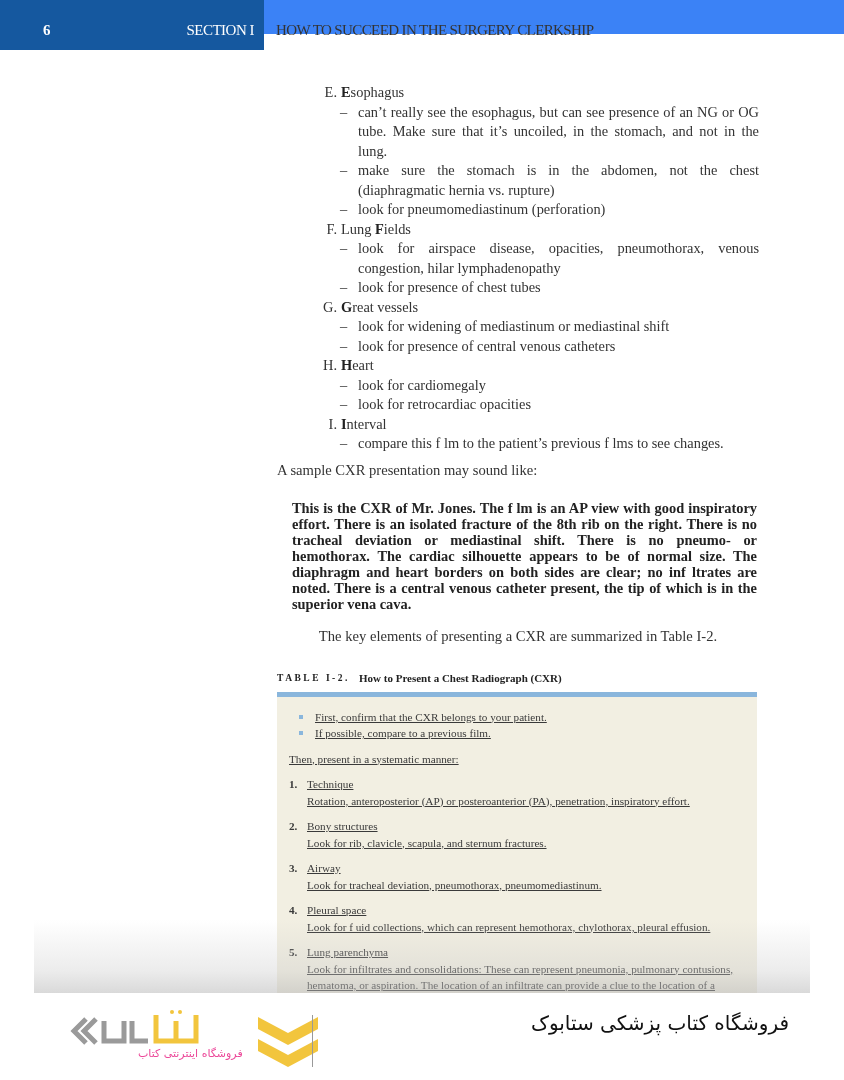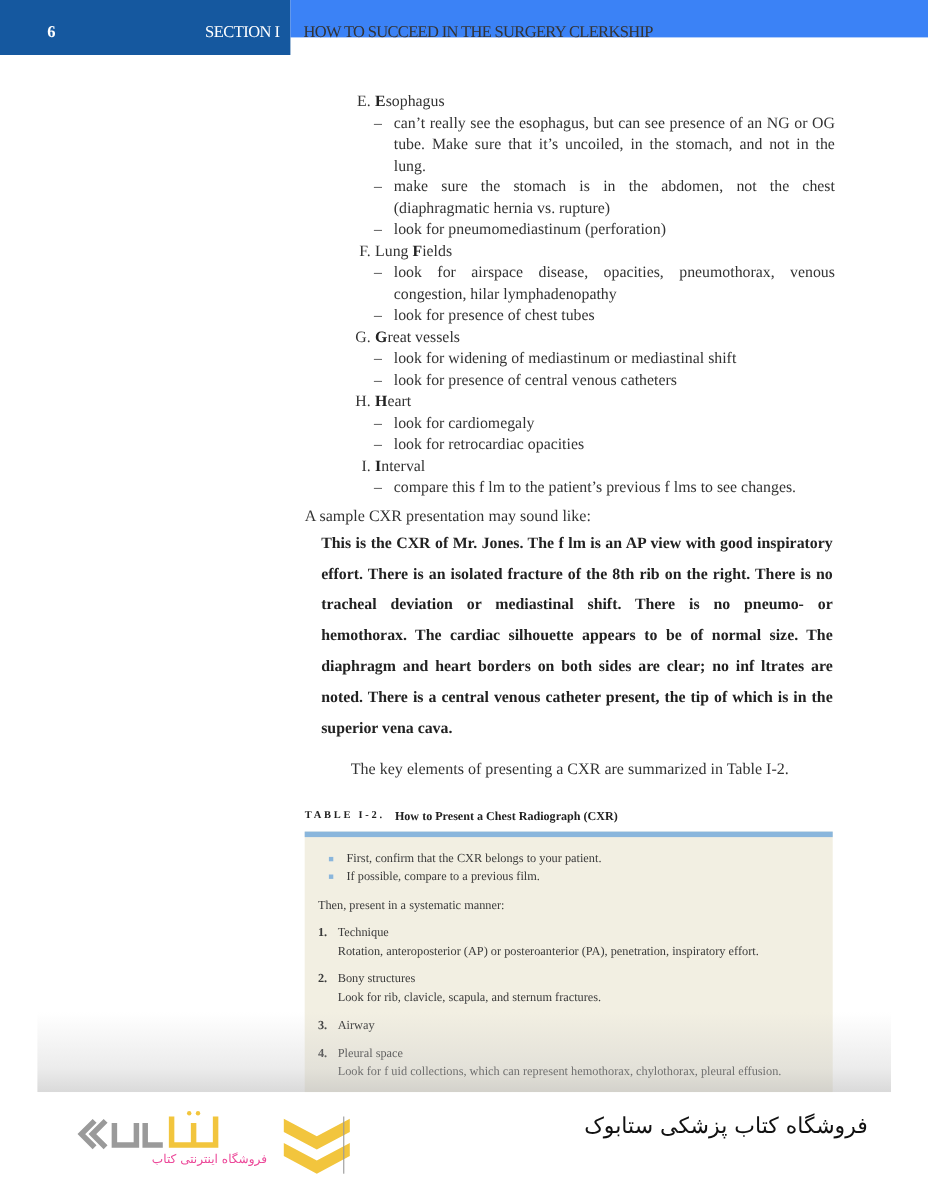--- a/index.html
+++ b/index.html
@@ -19,26 +19,26 @@
     .content { position: absolute; left: 277px; top: 33px; width: 482px; }
 
     .outline { font-size: 14.4px; line-height: 19.5px; color: #333; }
     .ol-item { position: relative; padding-left: 64px; }
     .ol-letter { position: absolute; left: 40px; top: 0; width: 20px; text-align: right; }
     .ol-head b { color: #222; }
     .ol-sub { position: relative; padding-left: 81px; text-align: justify; }
     .ol-dash { position: absolute; left: 63px; top: 0; }
 
     .para { font-size: 14.6px; line-height: 20px; color: #333; }
-    .quote { font-weight: bold; color: #222; font-size: 14.4px; line-height: 28px; padding-left: 15px; padding-right: 2px; text-align: justify; }
+    .quote { font-weight: bold; color: #222; font-size: 14.4px; line-height: 16px; padding-left: 15px; padding-right: 2px; text-align: justify; margin-top: 20px; }
 
     .tbl-caption { margin-top: 26px; font-size: 10.5px; color: #222; font-weight: bold; display: flex; align-items: center; }
     .tbl-num { letter-spacing: 2.5px; font-size: 9.5px; width: 82px; }
     .tbl-title { font-size: 11px; }
-    .tbl-box { margin-top: 8px; background: #f2efe2; border-top: 5px solid #8ab6dc; width: 480px; padding: 12px 12px 20px 12px; font-size: 11.2px; color: #3a3a3a; line-height: 16.5px; }
+    .tbl-box { margin-top: 8px; background: #f2efe2; border-top: 5px solid #8ab6dc; width: 480px; padding: 12px 12px 20px 12px; font-size: 11.2px; color: #3a3a3a; line-height: 16.5px; text-decoration: underline; }
     .bullet { position: relative; padding-left: 26px; }
     .bullet-sq { position: absolute; left: 10px; top: 6px; width: 4px; height: 4px; background: #8ab6dc; }
     .tbl-intro { margin-top: 9px; }
     .num-item { margin-top: 9px; position: relative; padding-left: 18px; }
     .num-lbl { position: absolute; left: 0; top: 0; font-weight: bold; }
 
     
     .fade { position: absolute; left: 34px; top: 870px; width: 776px; height: 73px; background: linear-gradient(to bottom, rgba(255,255,255,0) 0%, rgba(200,200,200,0.35) 70%, rgba(180,180,180,0.5) 100%); pointer-events: none; }
 
     
@@ -122,20 +122,21 @@
         <div>Rotation, anteroposterior (AP) or posteroanterior (PA), penetration, inspiratory effort.</div>
       </div>
       <div class="num-item">
         <span class="num-lbl">2.</span>
         <div>Bony structures</div>
         <div>Look for rib, clavicle, scapula, and sternum fractures.</div>
       </div>
       <div class="num-item">
         <span class="num-lbl">3.</span>
         <div>Airway</div>
+        <div>Look for tracheal deviation, pneumothorax, pneumomediastinum.</div>
       </div>
       <div class="num-item">
         <span class="num-lbl">4.</span>
         <div>Pleural space</div>
         <div>Look for f uid collections, which can represent hemothorax, chylothorax, pleural effusion.</div>
       </div>
       <div class="num-item">
         <span class="num-lbl">5.</span>
         <div>Lung parenchyma</div>
         <div>Look for infiltrates and consolidations: These can represent pneumonia, pulmonary contusions, hematoma, or aspiration. The location of an infiltrate can provide a clue to the location of a pneumonia:</div>

